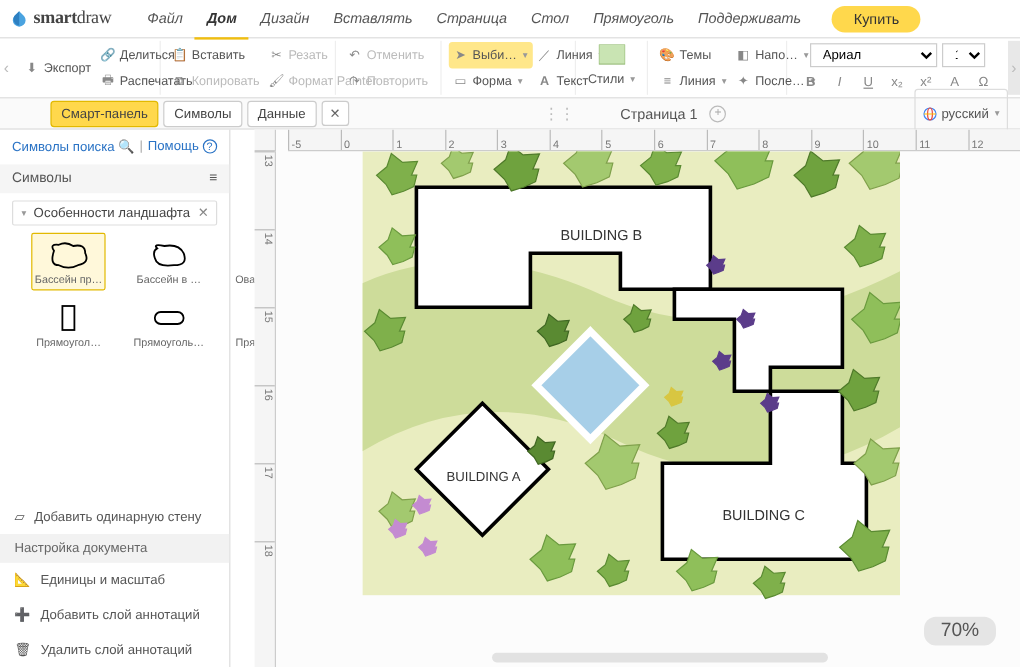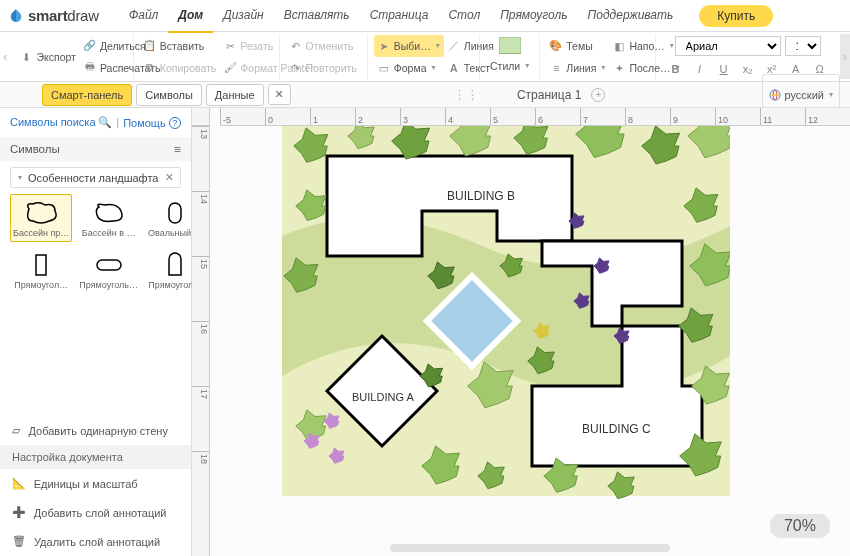--- a/index.html
+++ b/index.html
@@ -1,18 +1,18 @@
 <!DOCTYPE html>
 <html><head>
 <meta charset="utf-8">
 <style>
   * { box-sizing: border-box; margin: 0; padding: 0; }
   body { font-family: Arial, sans-serif; font-size: 11px; color: #444; background: #fff; width: 850px; height: 556px; overflow: hidden; position: relative; }
   .topbar { display: flex; align-items: center; height: 32px; border-bottom: 1px solid #ddd; padding: 0 8px; }
-  .logo { display: flex; align-items: center; gap: 4px; margin-right: 20px; }
+  .logo { display: flex; align-items: center; gap: 4px; margin-right: 20px; font-family: Liberation Serif, serif; }
   .logo-icon { width: 16px; height: 16px; }
   .logo-text { font-size: 15px; letter-spacing: -0.3px; }
   .logo-text b { font-weight: 700; }
   .menu { display: flex; gap: 0; font-style: italic; }
   .menu-item { padding: 0 10px; line-height: 32px; font-size: 12px; color: #555; cursor: pointer; }
   .menu-item.active { color: #333; border-bottom: 2px solid #f0be0f; font-weight: 600; }
   .buy-btn { margin-left: 16px; background: #ffd84c; border: none; border-radius: 12px; padding: 4px 18px; font-size: 12px; color: #333; cursor: pointer; }
   .ribbon { display: flex; align-items: stretch; height: 50px; border-bottom: 1px solid #ddd; padding: 2px 0; position: relative; }
   .rib-nav { width: 14px; display: flex; align-items: center; justify-content: center; color: #bbb; font-size: 13px; cursor: pointer; }
   .rib-group { display: flex; flex-direction: column; flex-wrap: wrap; align-content: flex-start; padding: 2px 6px; border-right: 1px solid #eee; justify-content: center; }
@@ -31,32 +31,32 @@
   .tabstrip { display: flex; align-items: center; height: 26px; border-bottom: 1px solid #ddd; background: #fafafa; }
   .panel-tabs { display: flex; align-items: center; gap: 4px; padding: 0 6px; }
   .ptab { padding: 4px 8px; border: 1px solid #ccc; border-radius: 3px; font-size: 11px; background: #fff; cursor: pointer; }
   .ptab.active { background: #ffd84c; border-color: #e2b900; margin-left: 36px; }
   .ptab.closebtn { padding: 3px 6px; color: #666; }
   .drag-icon { width: 26px; text-align: center; color: #bbb; font-size: 13px; margin-left: auto; }
   .page-tab-area { display: flex; align-items: center; margin-left: 38px; gap: 10px; }
   .page-tab { font-size: 12px; color: #555; }
   .add-page { width: 14px; height: 14px; border: 1px solid #bbb; border-radius: 50%; display: inline-flex; align-items: center; justify-content: center; font-size: 10px; color: #aaa; cursor: pointer; }
   .lang-pill { margin-left: auto; margin-right: 10px; display: flex; align-items: center; gap: 4px; border: 1px solid #ddd; border-radius: 3px; padding: 14px 6px; font-size: 11px; color: #555; cursor: pointer; }
-  .main { display: flex; height: calc(556px - 32px - 50px - 26px); }
+  .main { display: flex; height: calc(556px - 32px - 50px - 26px); gap: 20px; }
   .sidebar { width: 192px; border-right: 1px solid #ddd; display: flex; flex-direction: column; }
   .side-links { display: flex; gap: 4px; padding: 8px 10px; font-size: 11px; }
   .side-links a { color: #2a73c5; text-decoration: none; cursor: pointer; }
   .side-links .sep { color: #aaa; }
-  .side-links .help { display: inline-flex; align-items: center; gap: 3px; }
+  .side-links .help { display: inline-flex; align-items: flex-start; gap: 3px; }
   .side-head { display: flex; align-items: center; justify-content: space-between; padding: 6px 10px; background: #f5f5f5; font-size: 11.5px; color: #555; }
   .sym-section { padding: 6px 10px; }
   .sym-tag { display: flex; align-items: center; gap: 6px; border: 1px solid #ddd; border-radius: 2px; padding: 3px 6px; font-size: 11px; margin-bottom: 6px; }
   .sym-tag .x { margin-left: auto; color: #888; cursor: pointer; }
   .sym-grid { display: grid; grid-template-columns: repeat(3, 1fr); gap: 4px; }
-  .sym-cell { border: 1px solid transparent; border-radius: 2px; text-align: center; padding: 3px 2px; cursor: pointer; }
+  .sym-cell { border: 1px solid transparent; border-radius: 2px; text-align: center; padding: 3px 2px; cursor: pointer; margin-left: 16px; }
   .sym-cell.sel { border-color: #e2b900; background: #fff8da; }
   .sym-shape { height: 30px; display: flex; align-items: center; justify-content: center; }
   .sym-label { font-size: 9px; color: #666; overflow: hidden; text-overflow: ellipsis; white-space: nowrap; }
   .side-actions { margin-top: auto; }
   .side-act { display: flex; align-items: center; gap: 8px; padding: 8px 12px; font-size: 11px; color: #555; cursor: pointer; }
   .side-section-head { background: #f2f2f2; padding: 6px 12px; font-size: 11px; color: #666; }
   .canvas-area { flex: 1; position: relative; background: #fcfcfc; overflow: hidden; }
   .ruler-h { position: absolute; top: 0; left: 28px; right: 0; height: 18px; background: #f5f5f5; border-bottom: 1px solid #ccc; display: flex; font-size: 9px; color: #777; }
   .ruler-v { position: absolute; top: 18px; left: 0; width: 18px; bottom: 0; background: #f5f5f5; border-right: 1px solid #ccc; }
   .ruler-h .tick { width: 65px; border-left: 1px solid #bbb; padding-left: 2px; height: 100%; display: flex; align-items: flex-end; }

